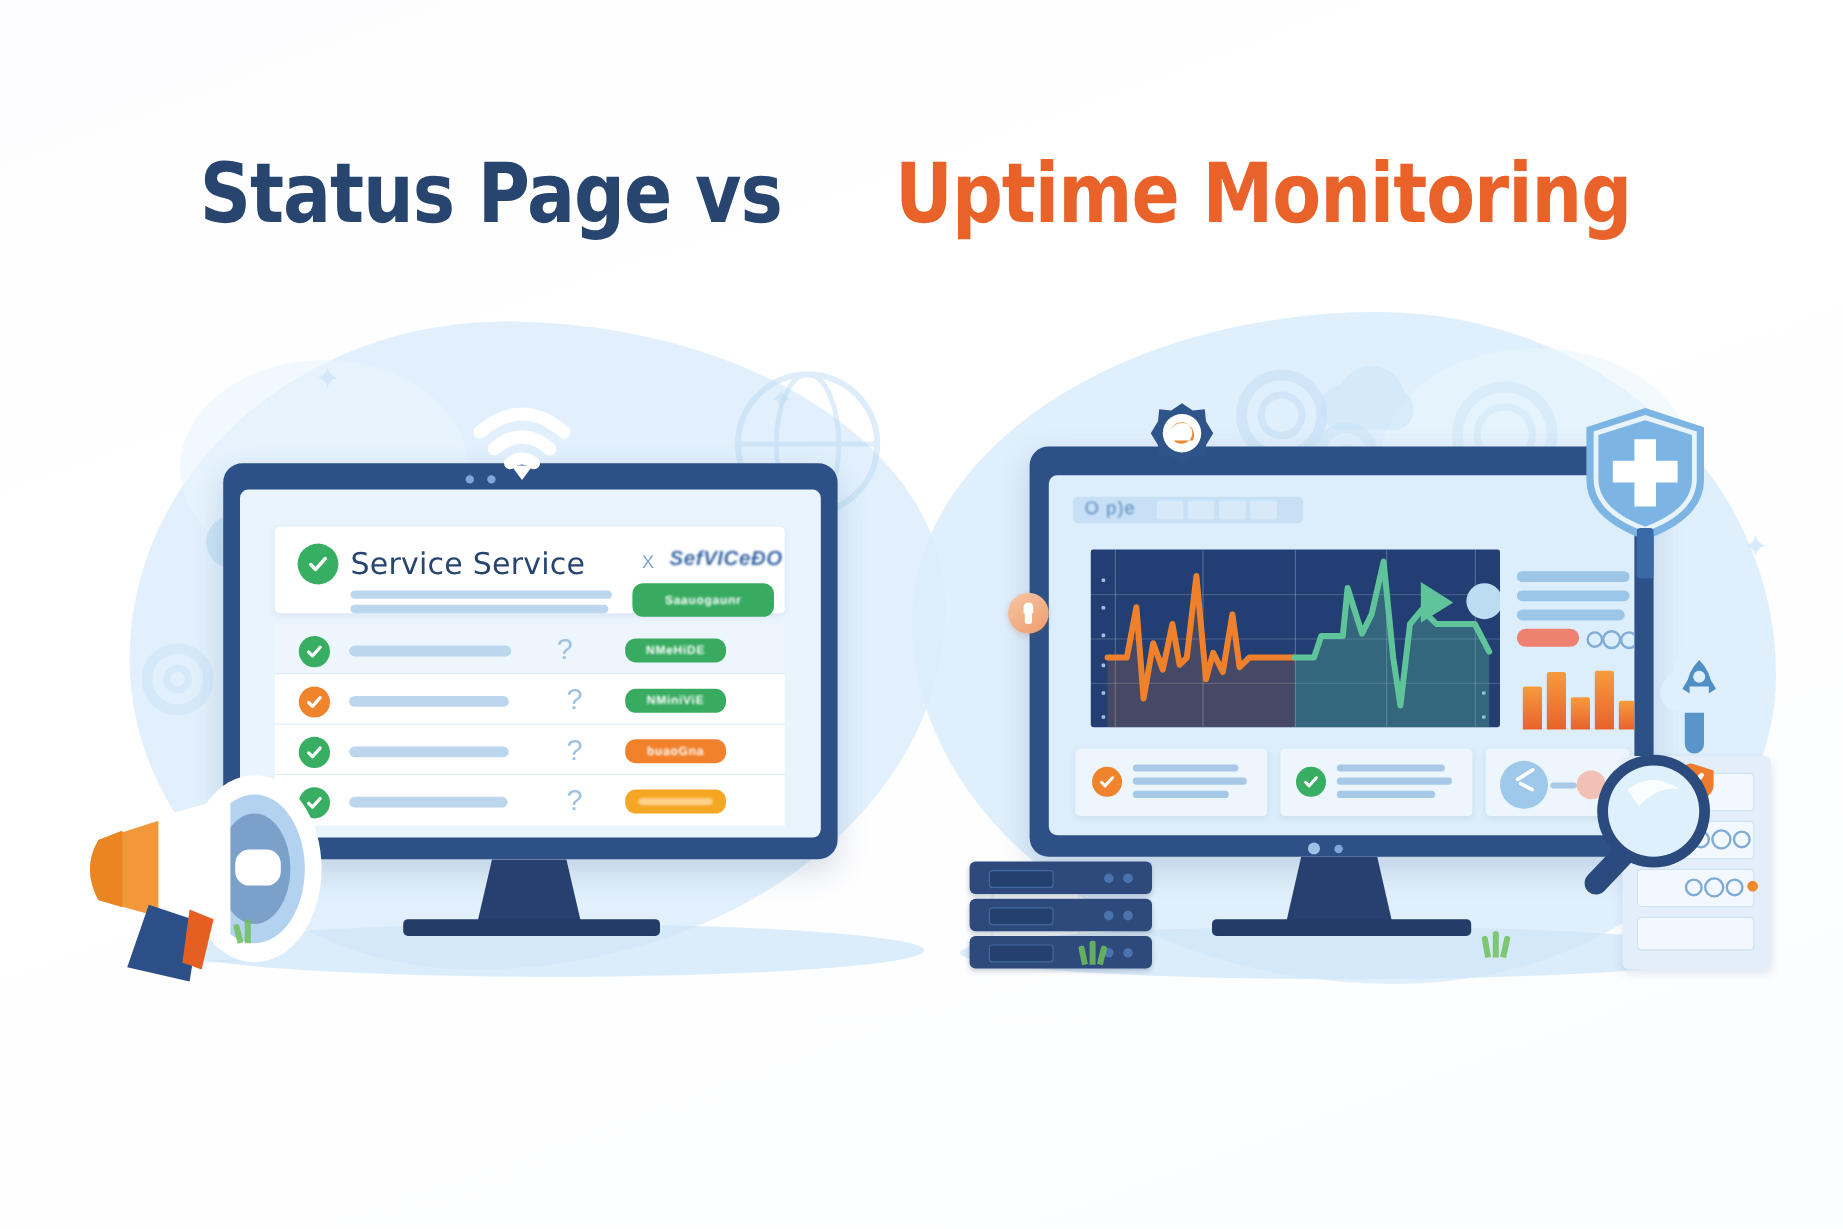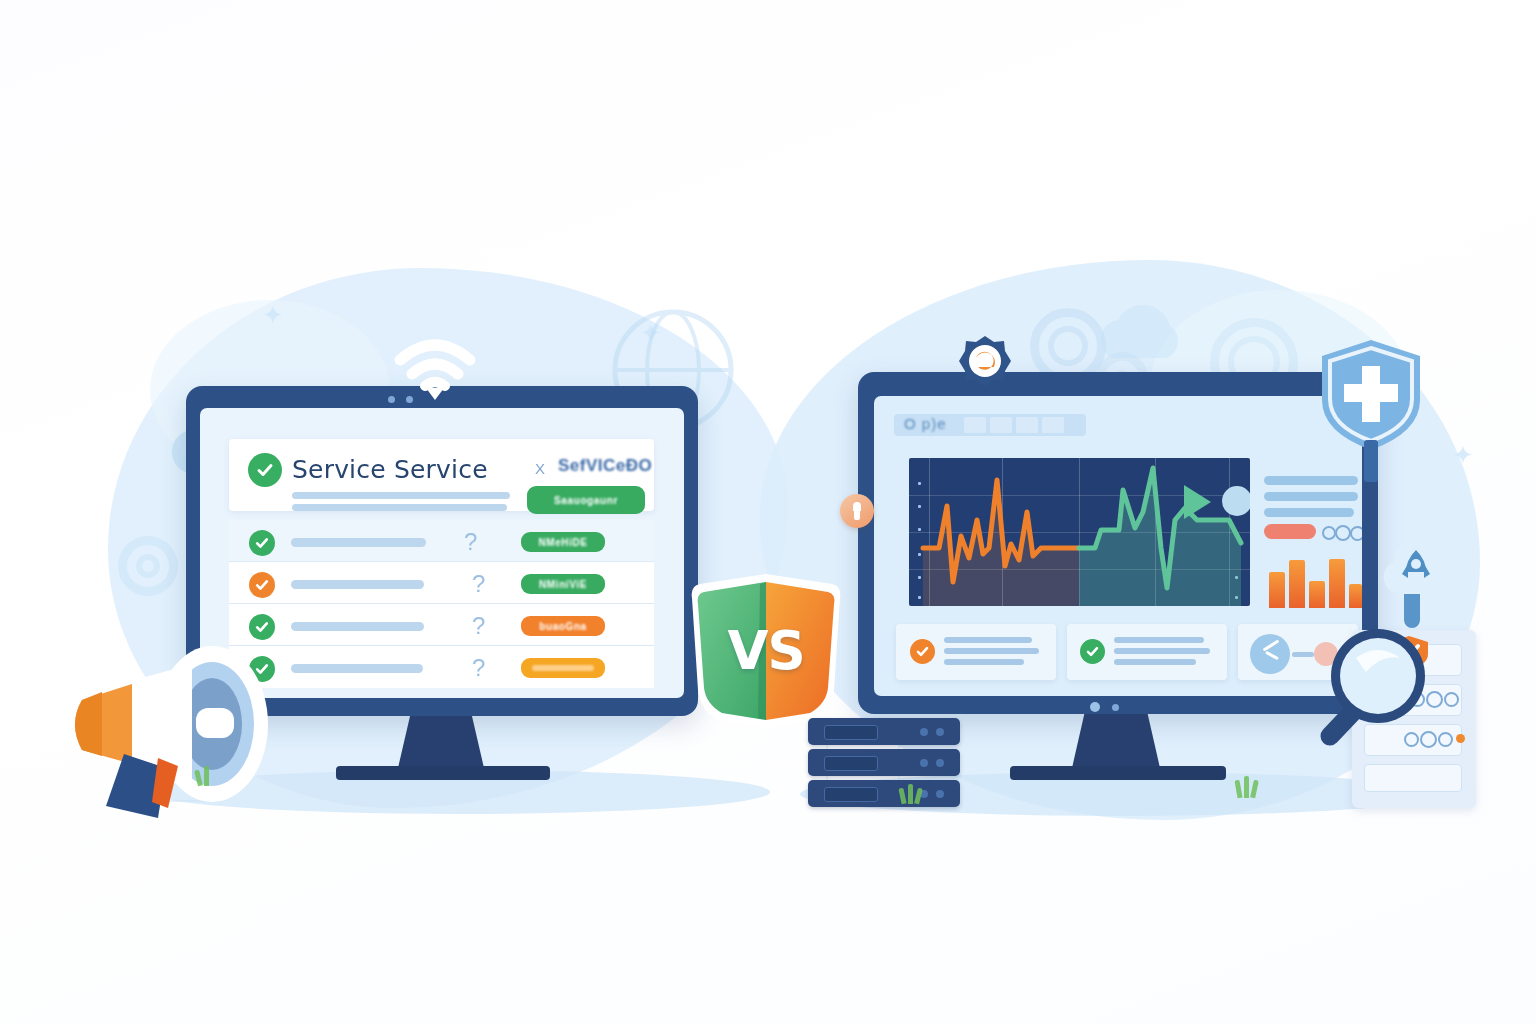--- a/index.html
+++ b/index.html
@@ -124,20 +124,24 @@
   .lock-dot:before{content:"";position:absolute;left:14px;top:15px;width:6px;height:11px;
     background:#fff;border-radius:2px;}
   .grass{position:absolute;background:#6fbf59;border-radius:2px 2px 0 0;opacity:.85;}
   .floor{position:absolute;background:#cfe6f8;opacity:.75;}
 </style>
 </head>
 <body>
 
 <div class="stage">
 
+  <div class="title-wrap">
+    <span class="title-part t-navy">Status Page vs</span>
+    <span class="title-part t-orange">Uptime Monitoring</span>
+  </div>
 
   <div class="blob blobL"></div>
   <div class="blob blobR"></div>
   <div class="blob-soft" style="left:150px;top:300px;width:240px;height:180px;opacity:.6;"></div>
   <div class="blob-soft" style="left:1150px;top:290px;width:260px;height:190px;opacity:.55;"></div>
 
   <div class="gear" style="left:1030px;top:308px;width:58px;height:58px;"></div>
   <div class="gear" style="left:1210px;top:318px;width:70px;height:70px;opacity:.35;"></div>
   <div class="gear" style="left:1096px;top:352px;width:34px;height:34px;opacity:.35;"></div>
   <div class="gear" style="left:118px;top:536px;width:42px;height:42px;opacity:.4;"></div>
@@ -175,21 +179,21 @@
     <div class="mon-inner" style="left:200px;top:408px;width:484px;height:290px;">
 
       <div class="card-head" style="left:29px;top:31px;width:425px;height:72px;"></div>
       <div class="chk green" style="left:48px;top:45px;width:34px;height:34px;">
         <svg width="20" height="20" viewBox="0 0 20 20">
             <path d="M4 10.5 L8 14.5 L16 5.5" fill="none" stroke="#fff" stroke-width="3" stroke-linecap="round" stroke-linejoin="round"></path>
           </svg>
       </div>
       <div class="svc-title" style="left:92px;top:47px;">Service Service</div>
       <div class="blur-x" style="left:335px;top:52px;">X</div>
-      <div class="blur-txt" style="left:358px;top:48px;">SefVICeÐO</div>
+      <div class="blur-txt" style="left:358px;top:48px;font-style:italic;">SefVICeÐO</div>
       <div class="bar" style="left:92px;top:84px;width:218px;height:7px;"></div>
       <div class="bar" style="left:92px;top:96px;width:215px;height:7px;"></div>
       <div class="pill green" style="left:327px;top:78px;width:118px;height:28px;">
         <span>Saauogaunr</span>
       </div>
 
       <div class="row alt" style="left:29px;top:112px;width:425px;height:42px;"></div>
       <div class="chk green" style="left:49px;top:122px;width:26px;height:26px;">
         <svg width="16" height="16" viewBox="0 0 20 20">
             <path d="M4 10.5 L8 14.5 L16 5.5" fill="none" stroke="#fff" stroke-width="3.4" stroke-linecap="round" stroke-linejoin="round"></path>
@@ -322,39 +326,20 @@
       <div class="gauge-needle" style="left:391px;top:258px;width:14px;height:3px;transform:rotate(28deg);"></div>
       <div class="mc-line" style="left:418px;top:256px;width:22px;height:5px;"></div>
       <div class="phone-ic" style="left:440px;top:246px;width:24px;height:24px;"></div>
     </div>
     <div class="mon-dot" style="left:1090px;top:702px;width:10px;height:10px;background:#9dc2e6;"></div>
     <div class="mon-dot" style="left:1112px;top:704px;width:7px;height:7px;"></div>
     <div class="mon-neck" style="left:1072px;top:714px;width:88px;height:54px;clip-path:polygon(14% 0,86% 0,100% 100%,0 100%);"></div>
     <div class="mon-base" style="left:1010px;top:766px;width:216px;height:14px;"></div>
   </div>
 
-  <div class="vs-wrap">
-    <svg class="vs-shield" viewBox="0 0 168 160">
-      <defs>
-        <linearGradient id="gLeft" x1="0" y1="0" x2="1" y2="1">
-          <stop offset="0%" stop-color="#6fc98f"></stop>
-            <stop offset="100%" stop-color="#3da768"></stop>
-        </linearGradient>
-        <linearGradient id="gRight" x1="0" y1="0" x2="1" y2="1">
-          <stop offset="0%" stop-color="#f6a43a"></stop>
-            <stop offset="100%" stop-color="#ec6c26"></stop>
-        </linearGradient>
-      </defs>
-      <path d="M84 4 L150 14 Q160 16 158 28 L152 120 Q150 140 132 150 L84 158 L36 150 Q18 140 16 120 L10 28 Q8 16 18 14 Z" fill="#ffffff"></path>
-      <path d="M84 12 L146 22 Q154 24 152 34 L146 118 Q144 134 128 143 L84 150 Z" fill="url(#gRight)"></path>
-      <path d="M84 12 L22 22 Q14 24 16 34 L22 118 Q24 134 40 143 L84 150 Z" fill="url(#gLeft)"></path>
-      <path d="M84 12 L84 150 L76 148 L78 14 Z" fill="#2f8c58" opacity=".55"></path>
-    </svg>
-    <div class="vs-label">VS</div>
-  </div>
 
   <div class="mega">
     <svg width="280" height="200" viewBox="0 0 280 200">
       <ellipse cx="150" cy="94" rx="56" ry="78" fill="#ffffff"></ellipse>
       <ellipse cx="150" cy="94" rx="42" ry="62" fill="#b3d2ef"></ellipse>
       <ellipse cx="150" cy="94" rx="30" ry="46" fill="#4d77ab" opacity=".55"></ellipse>
       <rect x="134" y="78" width="38" height="30" rx="12" fill="#ffffff"></rect>
       <path d="M30 62 L130 34 L130 154 L30 126 Q16 110 16 94 Q16 78 30 62 Z" fill="#ffffff"></path>
       <path d="M20 70 Q6 94 20 120 L70 134 L70 54 Z" fill="#f2983a"></path>
       <path d="M20 70 Q6 94 20 120 L40 126 L40 62 Z" fill="#e98523"></path>

